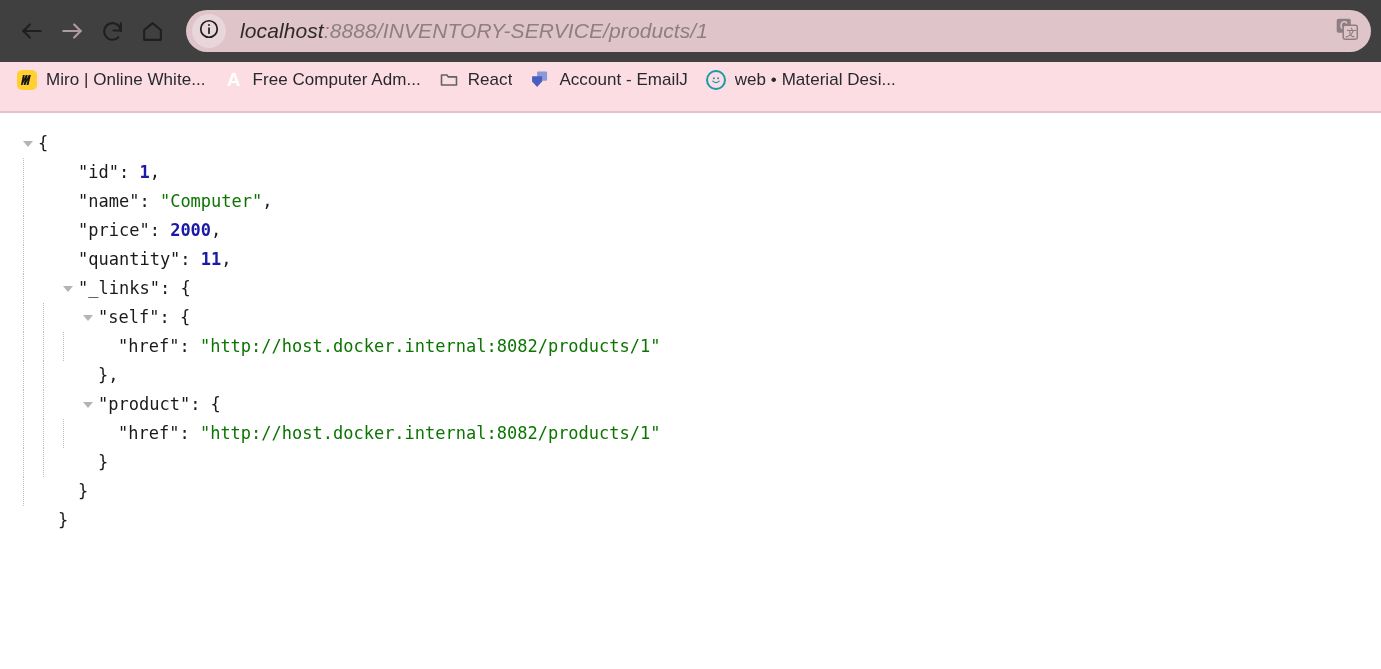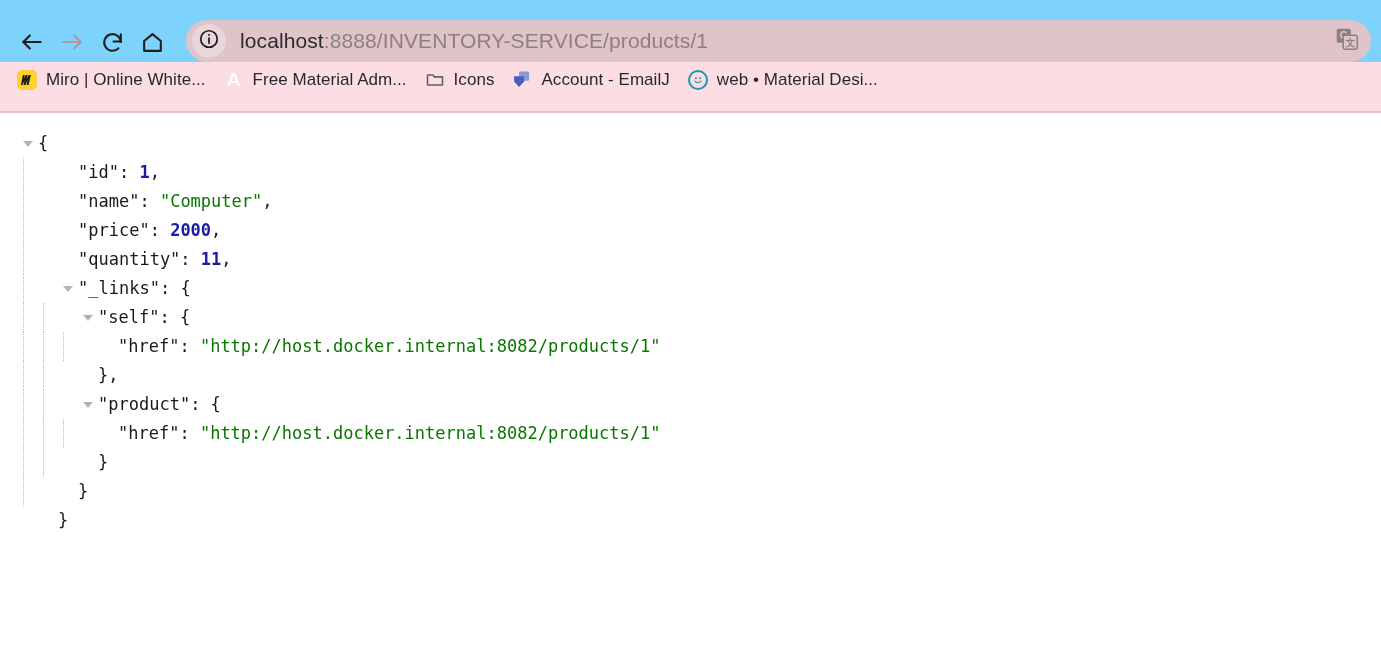--- a/index.html
+++ b/index.html
@@ -17,26 +17,27 @@
   .browser {
     width: 1381px;
     height: 669px;
     display: flex;
     flex-direction: column;
     background: #ffffff;
   }
 
   .toolbar {
     height: 62px;
-    background: #7dd3fc;
-    display: flex;
-    align-items: flex-end;
+    background: #404040;
+    display: flex;
+    align-items: center;
     padding: 0 8px 0 12px;
     box-sizing: border-box;
     flex: 0 0 auto;
+    font-style: italic;
   }
 
   .nav-btn {
     width: 40px;
     height: 40px;
     display: flex;
     align-items: center;
     justify-content: center;
     border-radius: 50%;
     flex: 0 0 auto;
@@ -304,30 +305,30 @@
           </svg>
         </span>
       </span>
       <span class="bm-label">Miro | Online White...</span>
     </div>
 
     <div class="bookmark">
       <span class="bm-icon">
         <span class="ico-admin">A</span>
       </span>
-      <span class="bm-label">Free Material Adm...</span>
+      <span class="bm-label">Free Computer Adm...</span>
     </div>
 
     <div class="bookmark">
       <span class="bm-icon">
         <svg width="21" height="21" viewBox="0 0 24 24" fill="none" stroke="#5f6368" stroke-width="1.9" stroke-linejoin="round">
           <path d="M3 6.5 L9.5 6.5 L11 8.8 L21 8.8 L21 18.5 L3 18.5 Z"></path>
         </svg>
       </span>
-      <span class="bm-label">Icons</span>
+      <span class="bm-label">React</span>
     </div>
 
 
 
     <div class="bookmark">
       <span class="bm-icon">
         <svg width="21" height="21" viewBox="0 0 24 24">
           <rect x="8.5" y="2.5" width="12" height="11" rx="1.2" fill="#8b9ad6"></rect>
           <path d="M2.5 8 L14.5 8 L14.5 14.5 L8.5 21 L2.5 14.5 Z" fill="#4a5ec0"></path>
         </svg>

